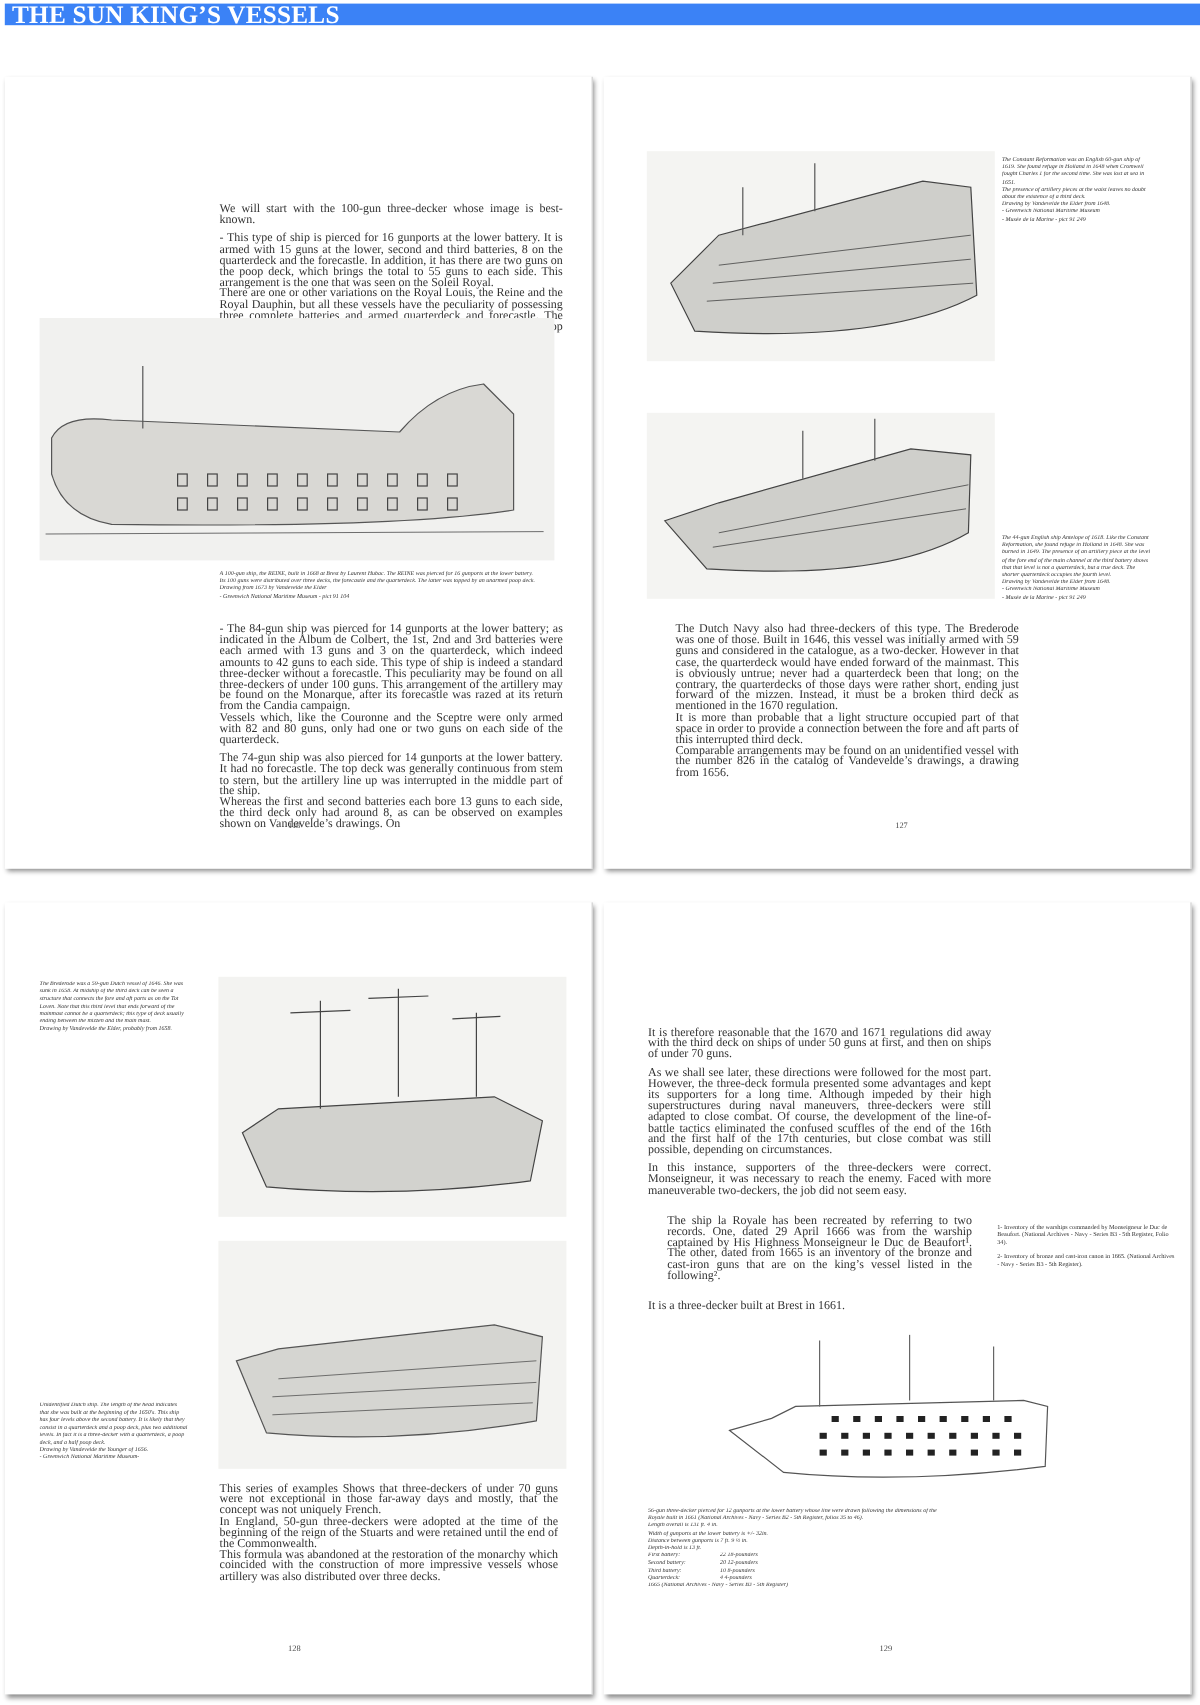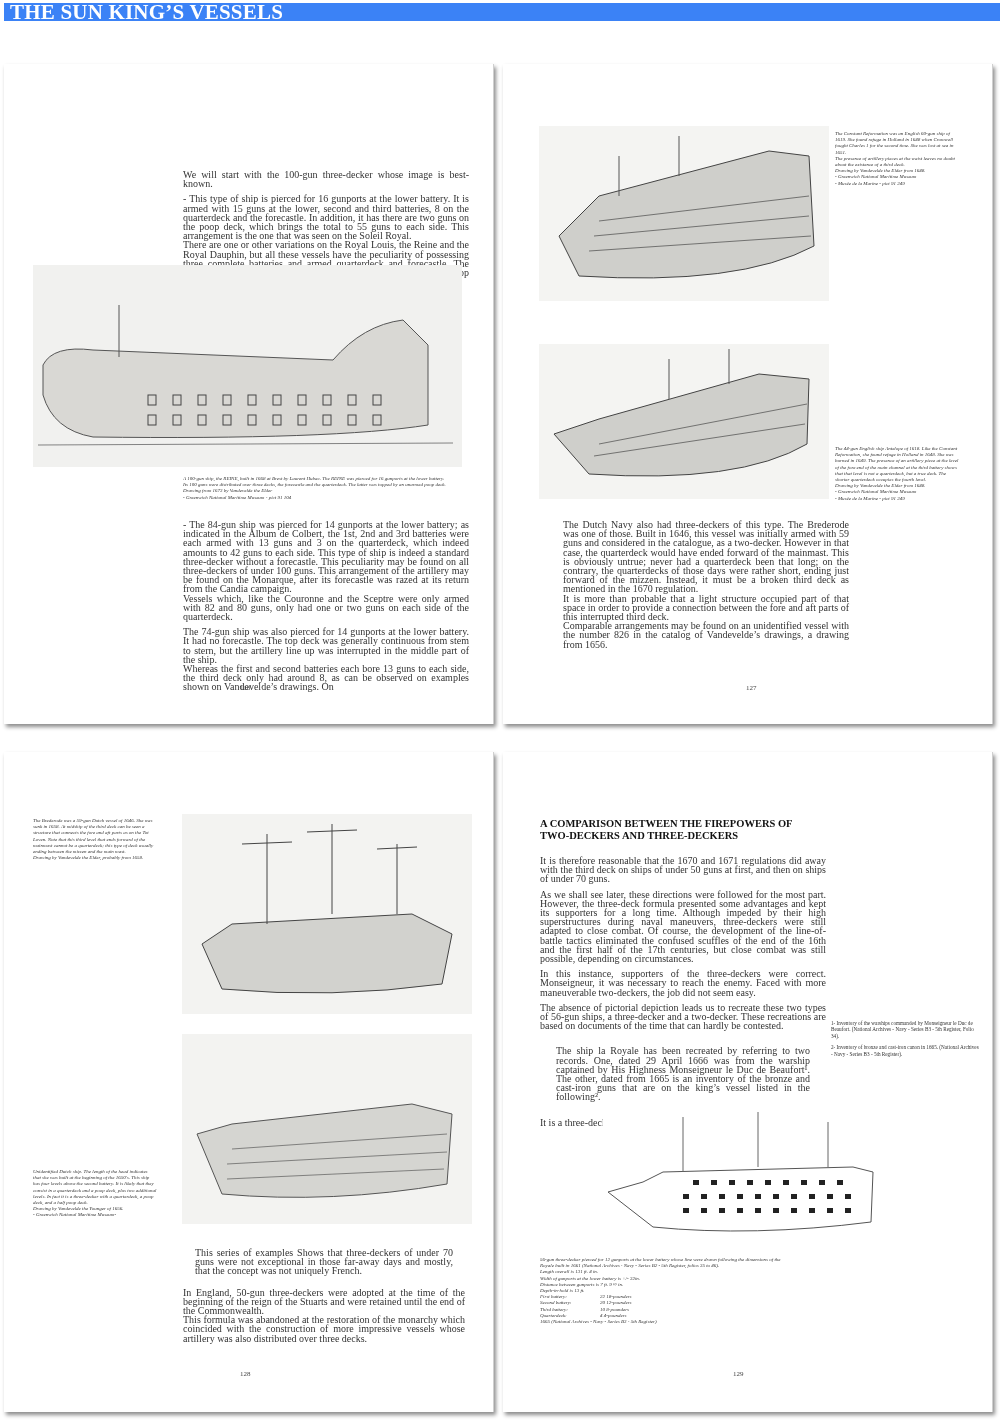--- a/index.html
+++ b/index.html
@@ -167,37 +167,32 @@
     <div>Unidentified Dutch ship. The length of the head indicates</div>
     <div>that she was built at the beginning of the 1650's. This ship</div>
     <div>has four levels above the second battery. It is likely that they</div>
     <div>consist in a quarterdeck and a poop deck, plus two additional</div>
     <div>levels. In fact it is a three-decker with a quarterdeck, a poop</div>
     <div>deck, and a half poop deck.</div>
     <div>Drawing by Vandevelde the Younger of 1656.</div>
     <div>- Greenwich National Maritime Museum-</div>
   </div>
   <div class="abs t" style="left:179px;top:484px;width:282px;">
-    <p style="margin:12px">This series of examples Shows that three-deckers of under 70 guns were not exceptional in those far-away days and mostly, that the concept was not uniquely French.</p>
+    <p style="margin:0">This series of examples Shows that three-deckers of under 70 guns were not exceptional in those far-away days and mostly, that the concept was not uniquely French.</p>
     <p style="margin:0">In England, 50-gun three-deckers were adopted at the time of the beginning of the reign of the Stuarts and were retained until the end of the Commonwealth.</p>
     <p style="margin:0">This formula was abandoned at the restoration of the monarchy which coincided with the construction of more impressive vessels whose artillery was also distributed over three decks.</p>
   </div>
   <div class="abs pn" style="left:236px;top:618px;">128</div>
 </div>
 
 <div class="page p4">
-  <div class="abs h" style="left:37px;top:66px;width:290px;">
-    <div>A COMPARISON BETWEEN THE FIREPOWERS OF</div>
-    <div>TWO-DECKERS AND THREE-DECKERS</div>
-  </div>
   <div class="abs t" style="left:37px;top:104px;width:286px;">
     <p>It is therefore reasonable that the 1670 and 1671 regulations did away with the third deck on ships of under 50 guns at first, and then on ships of under 70 guns.</p>
     <p>As we shall see later, these directions were followed for the most part. However, the three-deck formula presented some advantages and kept its supporters for a long time. Although impeded by their high superstructures during naval maneuvers, three-deckers were still adapted to close combat. Of course, the development of the line-of-battle tactics eliminated the confused scuffles of the end of the 16th and the first half of the 17th centuries, but close combat was still possible, depending on circumstances.</p>
     <p>In this instance, supporters of the three-deckers were correct. Monseigneur, it was necessary to reach the enemy. Faced with more maneuverable two-deckers, the job did not seem easy.</p>
-    <p>The absence of pictorial depiction leads us to recreate these two types of 56-gun ships, a three-decker and a two-decker. These recreations are based on documents of the time that can hardly be contested.</p>
     <p style="margin:16px">The ship la Royale has been recreated by referring to two records. One, dated 29 April 1666 was from the warship captained by His Highness Monseigneur le Duc de Beaufort¹. The other, dated from 1665 is an inventory of the bronze and cast-iron guns that are on the king’s vessel listed in the following².</p>
     <p>It is a three-decker built at Brest in 1661.</p>
   </div>
   <div class="abs" style="left:328px;top:268px;width:150px;font-size:5.2px;line-height:6.4px;color:#333;">
     <div style="margin-bottom:5px">1- Inventory of the warships commanded by Monseigneur le Duc de Beaufort. (National Archives - Navy - Series B3 - 5th Register, Folio 34).</div>
     <div>2- Inventory of bronze and cast-iron canon in 1665. (National Archives - Navy - Series B3 - 5th Register).</div>
   </div>
   <div class="img" style="left:100px;top:360px;width:290px;height:135px;background:#ffffff;">
     <svg viewBox="0 0 290 135" preserveAspectRatio="none">
       <path d="M5 80 L40 70 L60 60 L250 55 L270 60 L268 110 Q150 125 50 115 Z" fill="#ffffff" stroke="#555" stroke-width="1"></path>

